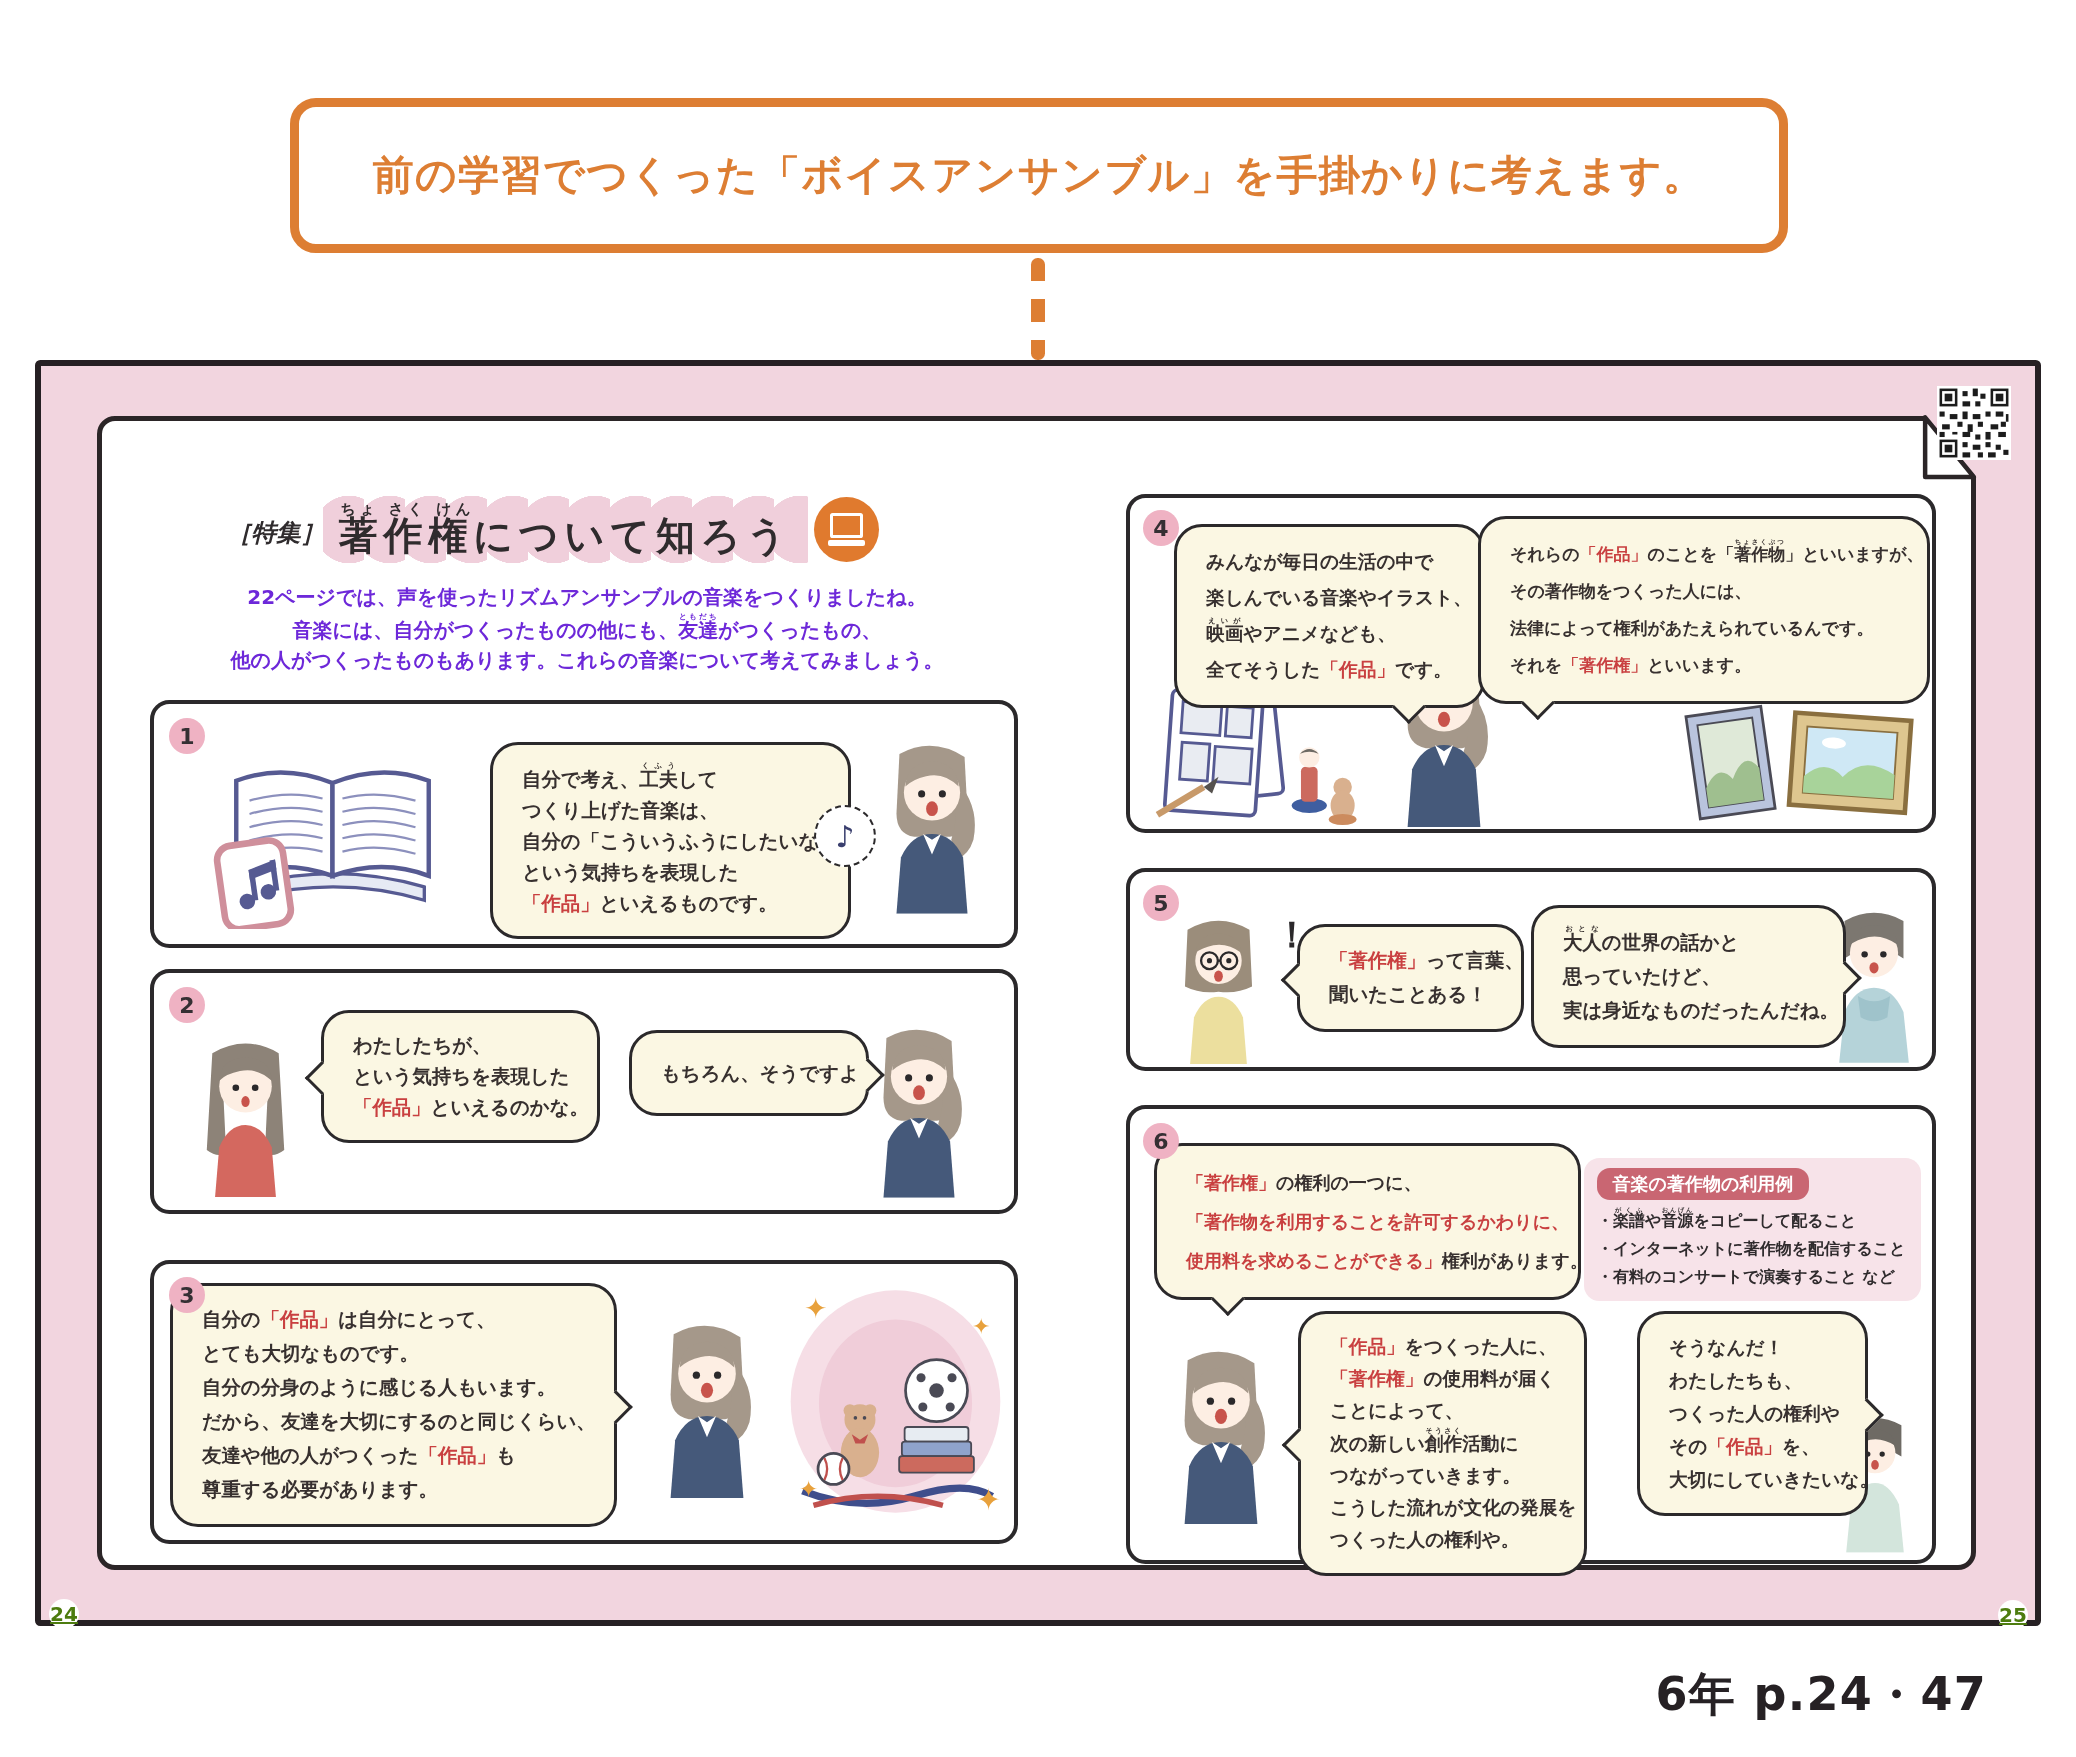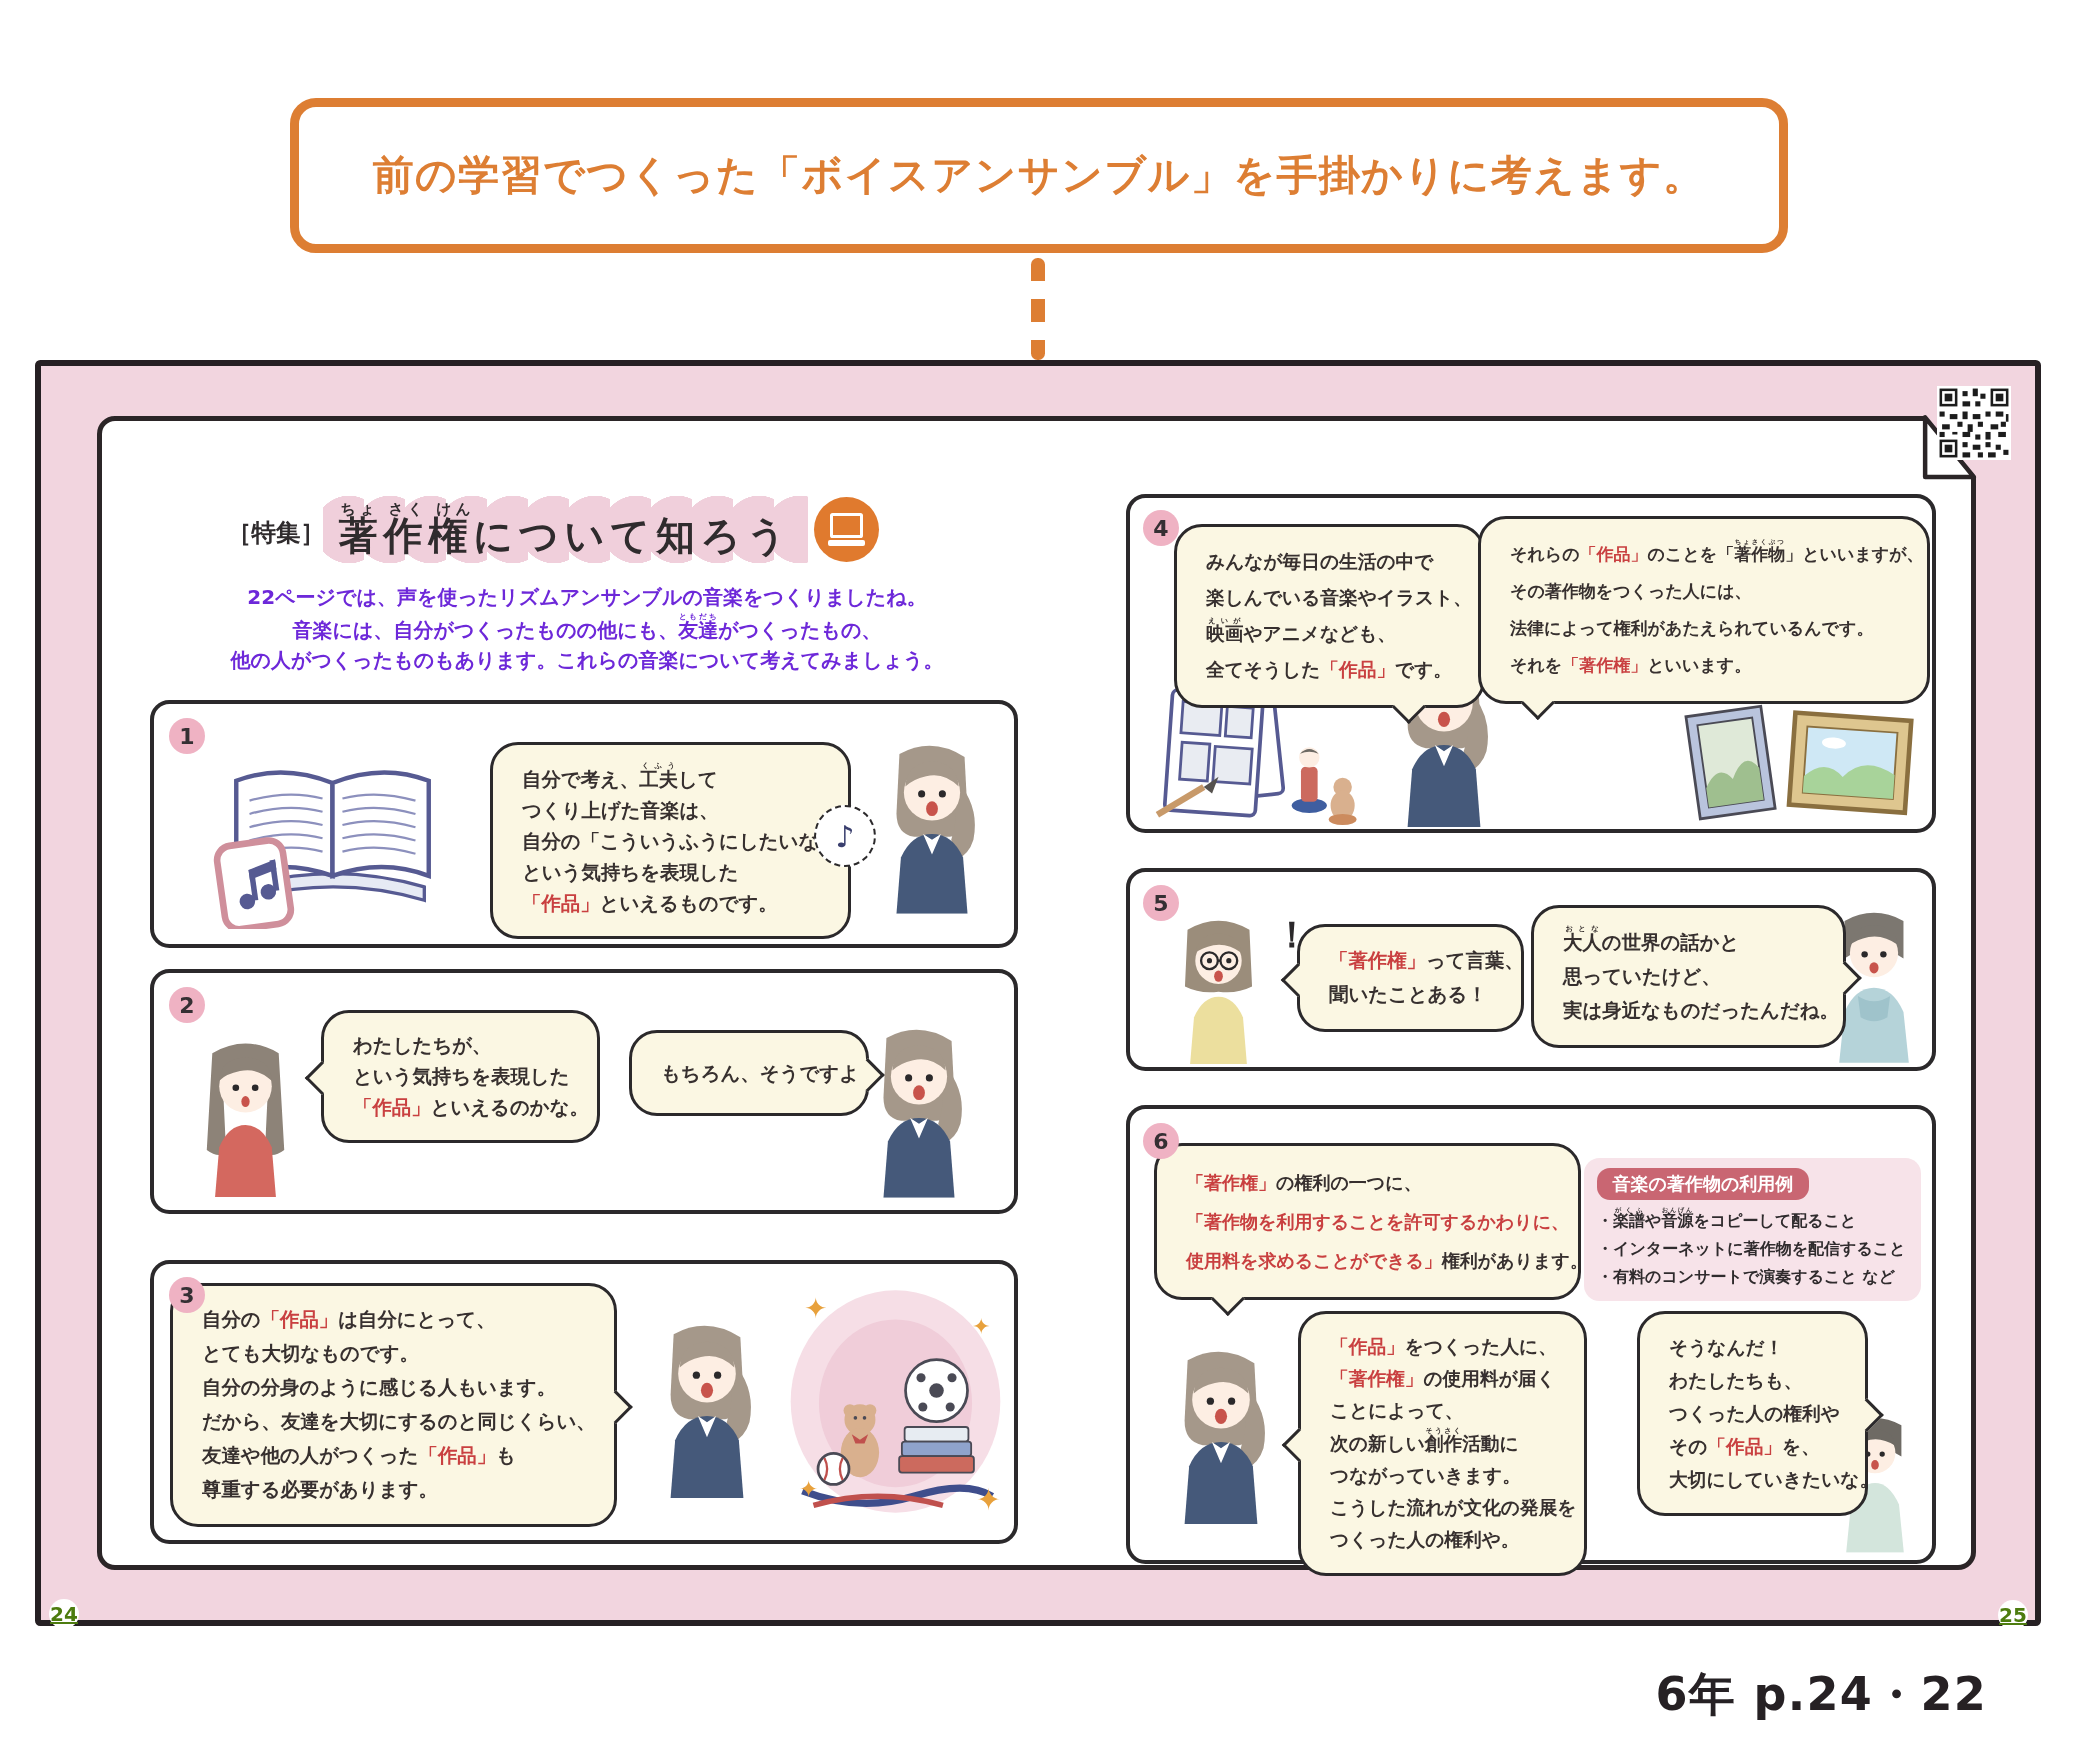--- a/index.html
+++ b/index.html
@@ -176,21 +176,21 @@
         <rect x="14" y="23" width="3" height="2"></rect>
         <rect x="19" y="22" width="2" height="2"></rect>
         <rect x="23" y="23" width="2" height="2"></rect>
         <rect x="26" y="25" width="2" height="2"></rect>
       <rect x="10" y="26" width="3" height="2"></rect>
         <rect x="16" y="26" width="2" height="2"></rect>
         <rect x="20" y="26" width="3" height="2"></rect>
     </g>
   </svg>
 
-  <span class="abs tag" style="left:227px;top:516px;">［特集］</span>
+  <span class="abs tag" style="left:227px;top:516px;font-style:italic;">［特集］</span>
   <div class="abs titleband" style="left:323px;top:494px;width:485px;height:71px;"></div>
   <div class="abs title" style="left:326px;top:497px;width:479px;height:66px;justify-content:center;">
       <div class="line"><ruby>著作権<rt>ちょ さく けん</rt></ruby><span>について知ろう</span></div>
     </div>
   <div class="abs laptopcircle" style="left:814px;top:497px;width:65px;height:65px;">
     <div class="laptop-screen"></div>
     <div class="laptop-base"></div>
   </div>
   <div class="abs intro" style="left:187px;top:582px;width:800px;">
       <div class="line"><span>22ページでは、声を使ったリズムアンサンブルの音楽をつくりましたね。</span></div>
@@ -434,16 +434,16 @@
       </div>
     <i class="tail tr"></i>
   </div>
   <svg class="abs illus" style="left:1815px;top:1408px;" width="120" height="145" viewBox="0 0 186 224">
       <use href="#sym-boy-mint"></use>
     </svg>
 
   <div class="abs pagenum" style="left:49px;top:1599px;">24</div>
   <div class="abs pagenum" style="left:1998px;top:1600px;">25</div>
 
-  <div class="abs caption" style="left:1600px;top:1664px;width:387px;">6年 p.24・22</div>
+  <div class="abs caption" style="left:1600px;top:1664px;width:387px;">6年 p.24・47</div>
 
 </div>
 
 
 </body></html>

